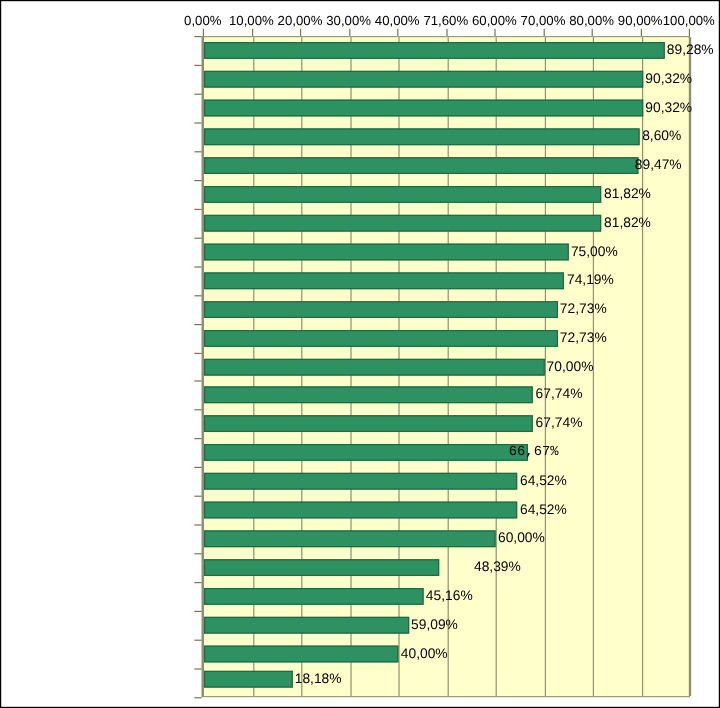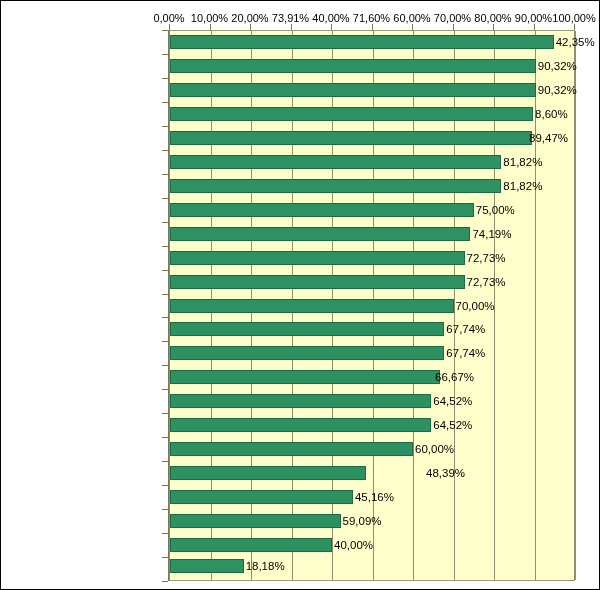--- a/index.html
+++ b/index.html
@@ -114,21 +114,21 @@
 </style>
 </head>
 <body>
 
 <div id="chart-root">
 
   <div id="x-axis-labels">
       <div class="x-tick-label" style="left: 168px;">0,00%</div>
       <div class="x-tick-label" style="left: 208.5px;">10,00%</div>
       <div class="x-tick-label" style="left: 249px;">20,00%</div>
-      <div class="x-tick-label" style="left: 289.5px;">73,91%</div>
+      <div class="x-tick-label" style="left: 289.5px;">30,00%</div>
       <div class="x-tick-label" style="left: 330px;">40,00%</div>
       <div class="x-tick-label" style="left: 370.5px;">71,60%</div>
       <div class="x-tick-label" style="left: 411px;">60,00%</div>
       <div class="x-tick-label" style="left: 451.5px;">70,00%</div>
       <div class="x-tick-label" style="left: 492px;">80,00%</div>
       <div class="x-tick-label" style="left: 532.5px;">90,00%</div>
       <div class="x-tick-label" style="left: 573px;">100,00%</div>
     </div>
 
   <div id="plot-area">
@@ -180,21 +180,21 @@
       <div class="y-tick" style="top: 484.174px;"></div>
       <div class="y-tick" style="top: 508.13px;"></div>
       <div class="y-tick" style="top: 532.087px;"></div>
       <div class="y-tick" style="top: 556.043px;"></div>
       <div class="y-tick" style="top: 580px;"></div>
     </div>
 
   <div id="rows-layer">
       <div class="row" style="top: 29px;">
         <div class="bar" style="width: 383.697px; background: rgb(46, 145, 97); border-color: rgb(29, 107, 70);"></div>
-        <div class="bar-value" style="left: 551.697px;">42,35%</div>
+        <div class="bar-value" style="left: 551.697px;">89,28%</div>
       </div>
       <div class="row" style="top: 52.9565px;">
         <div class="bar" style="width: 365.796px; background: rgb(46, 145, 97); border-color: rgb(29, 107, 70);"></div>
         <div class="bar-value" style="left: 533.796px;">90,32%</div>
       </div>
       <div class="row" style="top: 76.913px;">
         <div class="bar" style="width: 365.796px; background: rgb(46, 145, 97); border-color: rgb(29, 107, 70);"></div>
         <div class="bar-value" style="left: 533.796px;">90,32%</div>
       </div>
       <div class="row" style="top: 100.87px;">
@@ -236,37 +236,37 @@
       <div class="row" style="top: 316.478px;">
         <div class="bar" style="width: 274.347px; background: rgb(46, 145, 97); border-color: rgb(29, 107, 70);"></div>
         <div class="bar-value" style="left: 442.347px;">67,74%</div>
       </div>
       <div class="row" style="top: 340.435px;">
         <div class="bar" style="width: 274.347px; background: rgb(46, 145, 97); border-color: rgb(29, 107, 70);"></div>
         <div class="bar-value" style="left: 442.347px;">67,74%</div>
       </div>
       <div class="row" style="top: 364.391px;">
         <div class="bar" style="width: 270.014px; background: rgb(46, 145, 97); border-color: rgb(29, 107, 70);"></div>
-        <div class="bar-value" style="left: 431px;">66,67%</div>
+        <div class="bar-value" style="left: 420px; font-family: Liberation Mono, monospace;">66,67%</div>
       </div>
       <div class="row" style="top: 388.348px;">
         <div class="bar" style="width: 261.306px; background: rgb(46, 145, 97); border-color: rgb(29, 107, 70);"></div>
         <div class="bar-value" style="left: 429.306px;">64,52%</div>
       </div>
       <div class="row" style="top: 412.304px;">
         <div class="bar" style="width: 261.306px; background: rgb(46, 145, 97); border-color: rgb(29, 107, 70);"></div>
         <div class="bar-value" style="left: 429.306px;">64,52%</div>
       </div>
       <div class="row" style="top: 436.261px;">
         <div class="bar" style="width: 243px; background: rgb(46, 145, 97); border-color: rgb(29, 107, 70);"></div>
         <div class="bar-value" style="left: 411px;">60,00%</div>
       </div>
       <div class="row" style="top: 460.217px;">
         <div class="bar" style="width: 195.98px; background: rgb(46, 145, 97); border-color: rgb(29, 107, 70);"></div>
-        <div class="bar-value" style="left: 385px; padding-left: 40px;">48,39%</div>
+        <div class="bar-value" style="left: 354px; padding-left: 40px;">48,39%</div>
       </div>
       <div class="row" style="top: 484.174px;">
         <div class="bar" style="width: 182.898px; background: rgb(46, 145, 97); border-color: rgb(29, 107, 70);"></div>
         <div class="bar-value" style="left: 350.898px;">45,16%</div>
       </div>
       <div class="row" style="top: 508.13px;">
         <div class="bar" style="width: 170.545px; background: rgb(46, 145, 97); border-color: rgb(29, 107, 70);"></div>
         <div class="bar-value" style="left: 338.545px;">59,09%</div>
       </div>
       <div class="row" style="top: 532.087px;">

